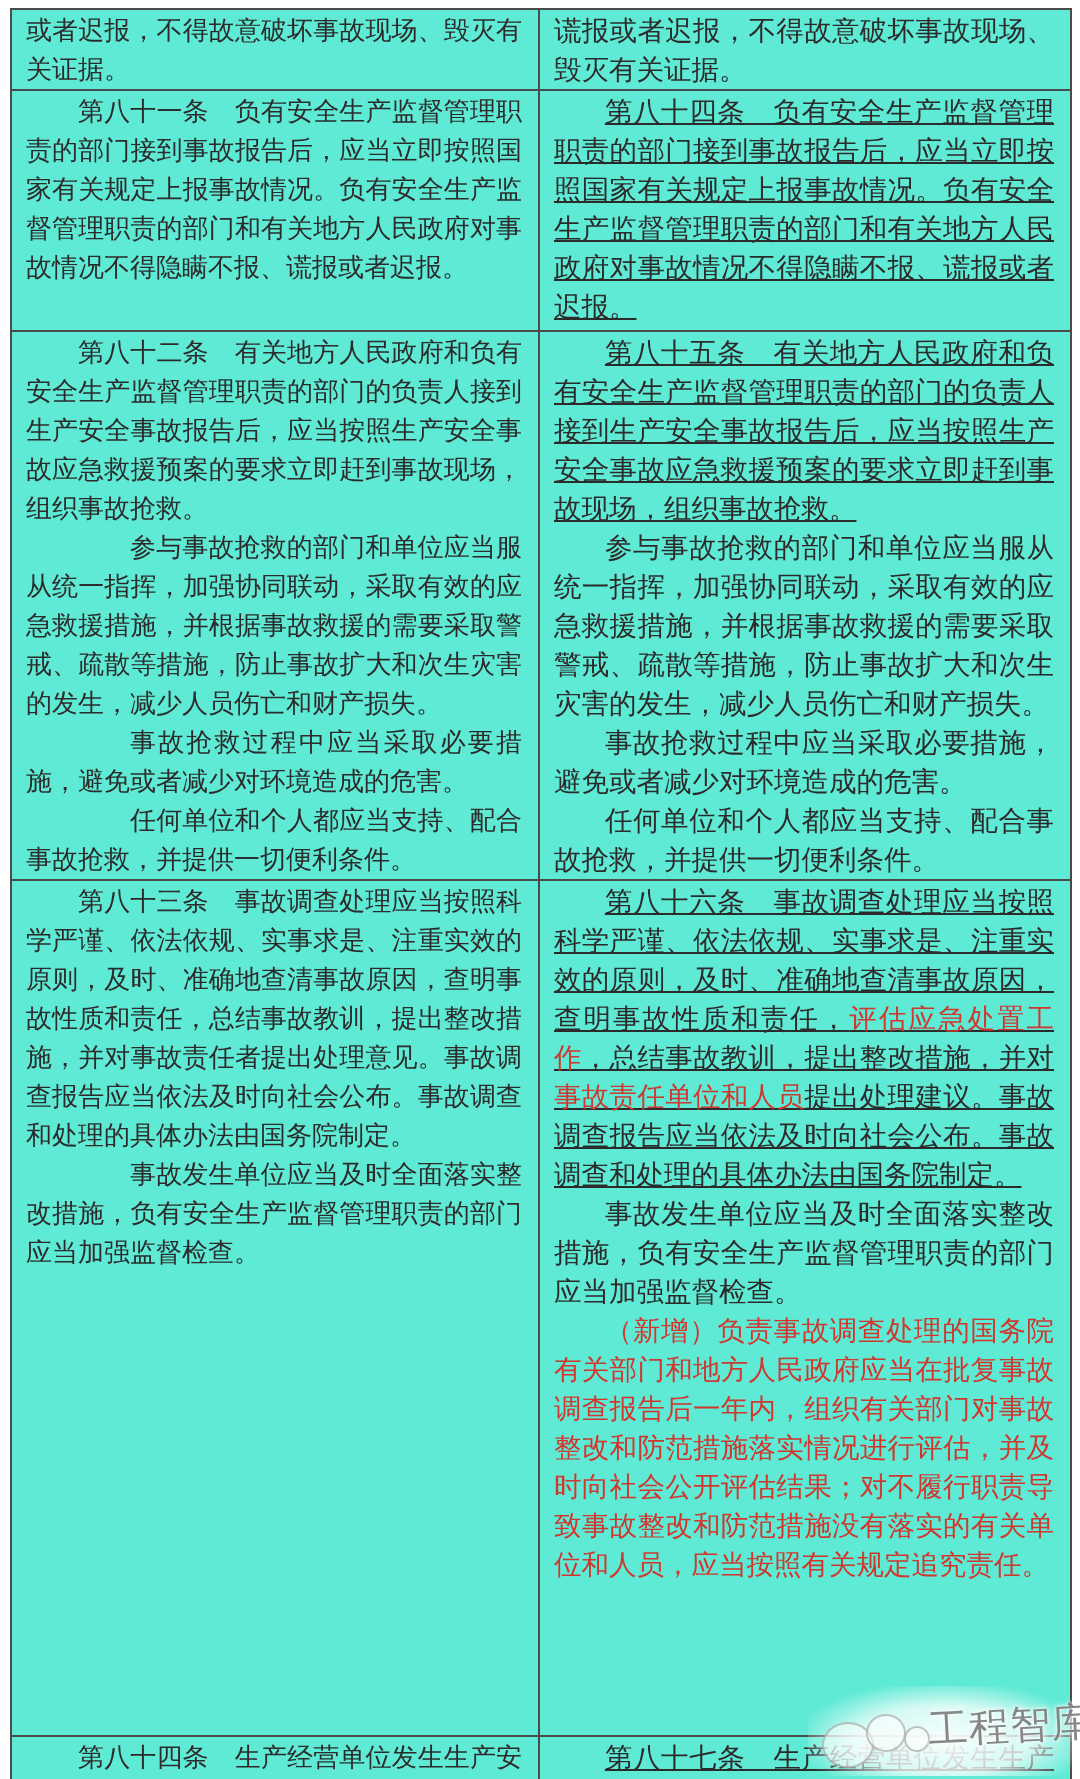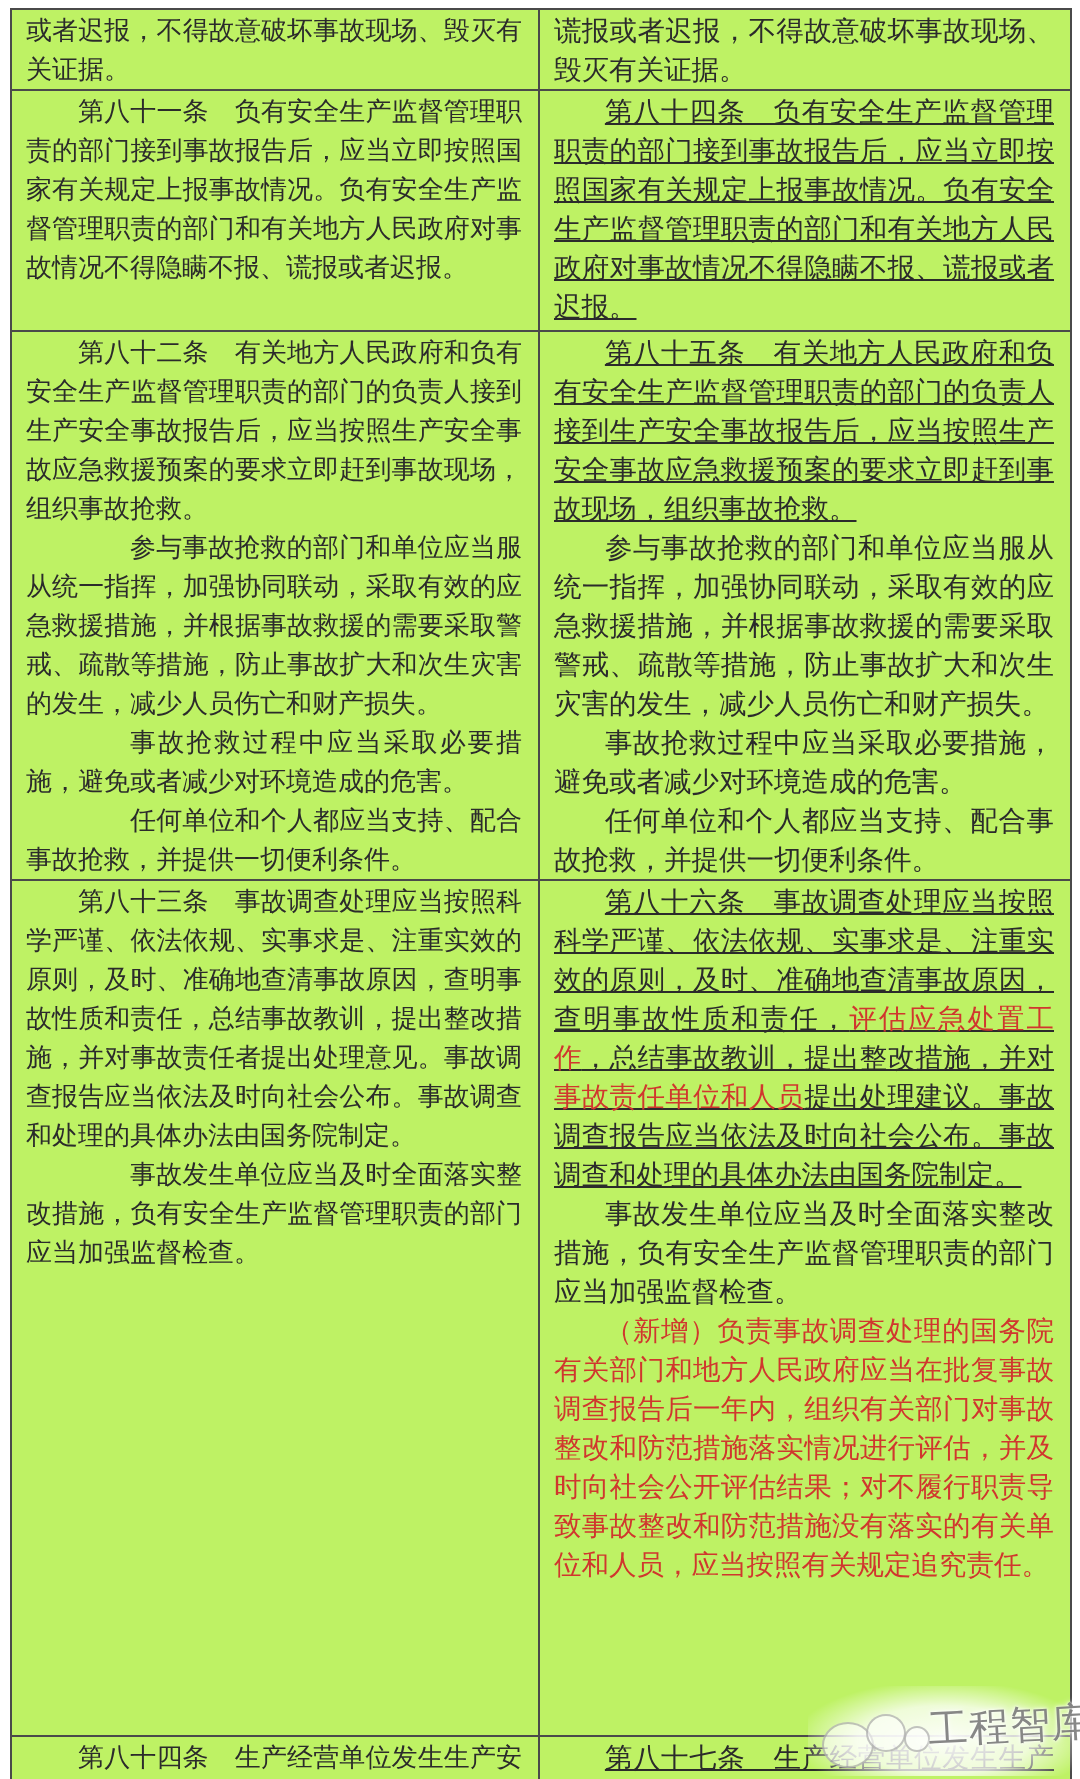--- a/index.html
+++ b/index.html
@@ -19,21 +19,21 @@
     left: 10px;
     top: 8px;
     width: 1060px;
     border-collapse: collapse;
     table-layout: fixed;
   }
   .law-table td {
     border: 2px solid #4a4a4a;
     vertical-align: top;
     padding: 1px 16px 0 14px;
-    background: #bef264;
+    background: #5eead4;
   }
   .law-table td.old { font-size: 26px; }
   .law-table td.new { font-size: 27.5px; }
   .para {
     margin: 0;
     line-height: 39px;
     text-align: justify;
     color: #2b2b2b;
     word-break: break-all;
   }

